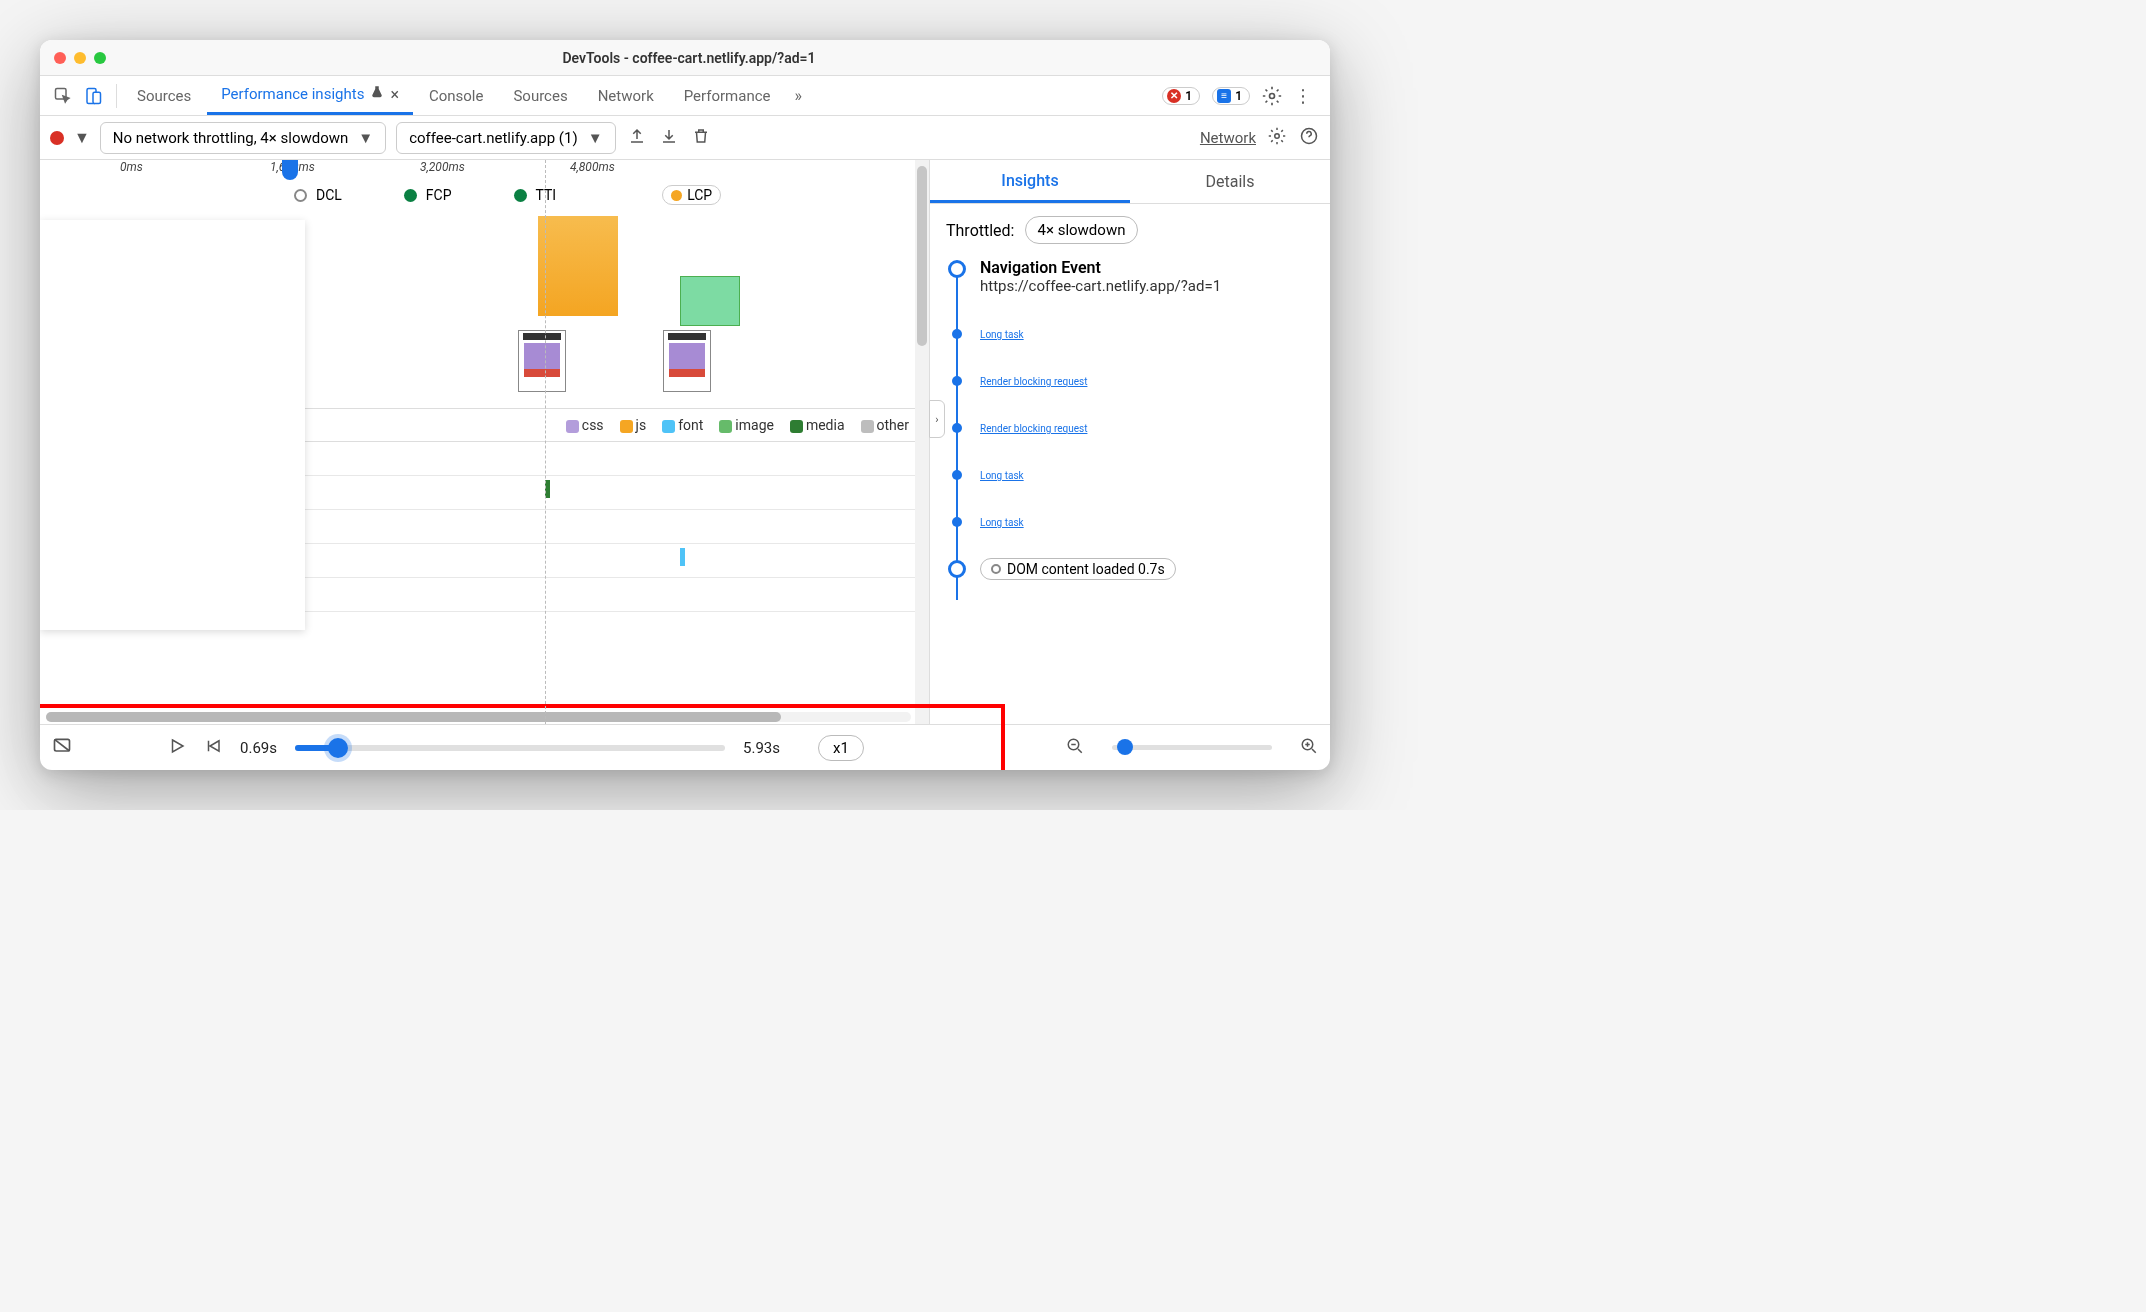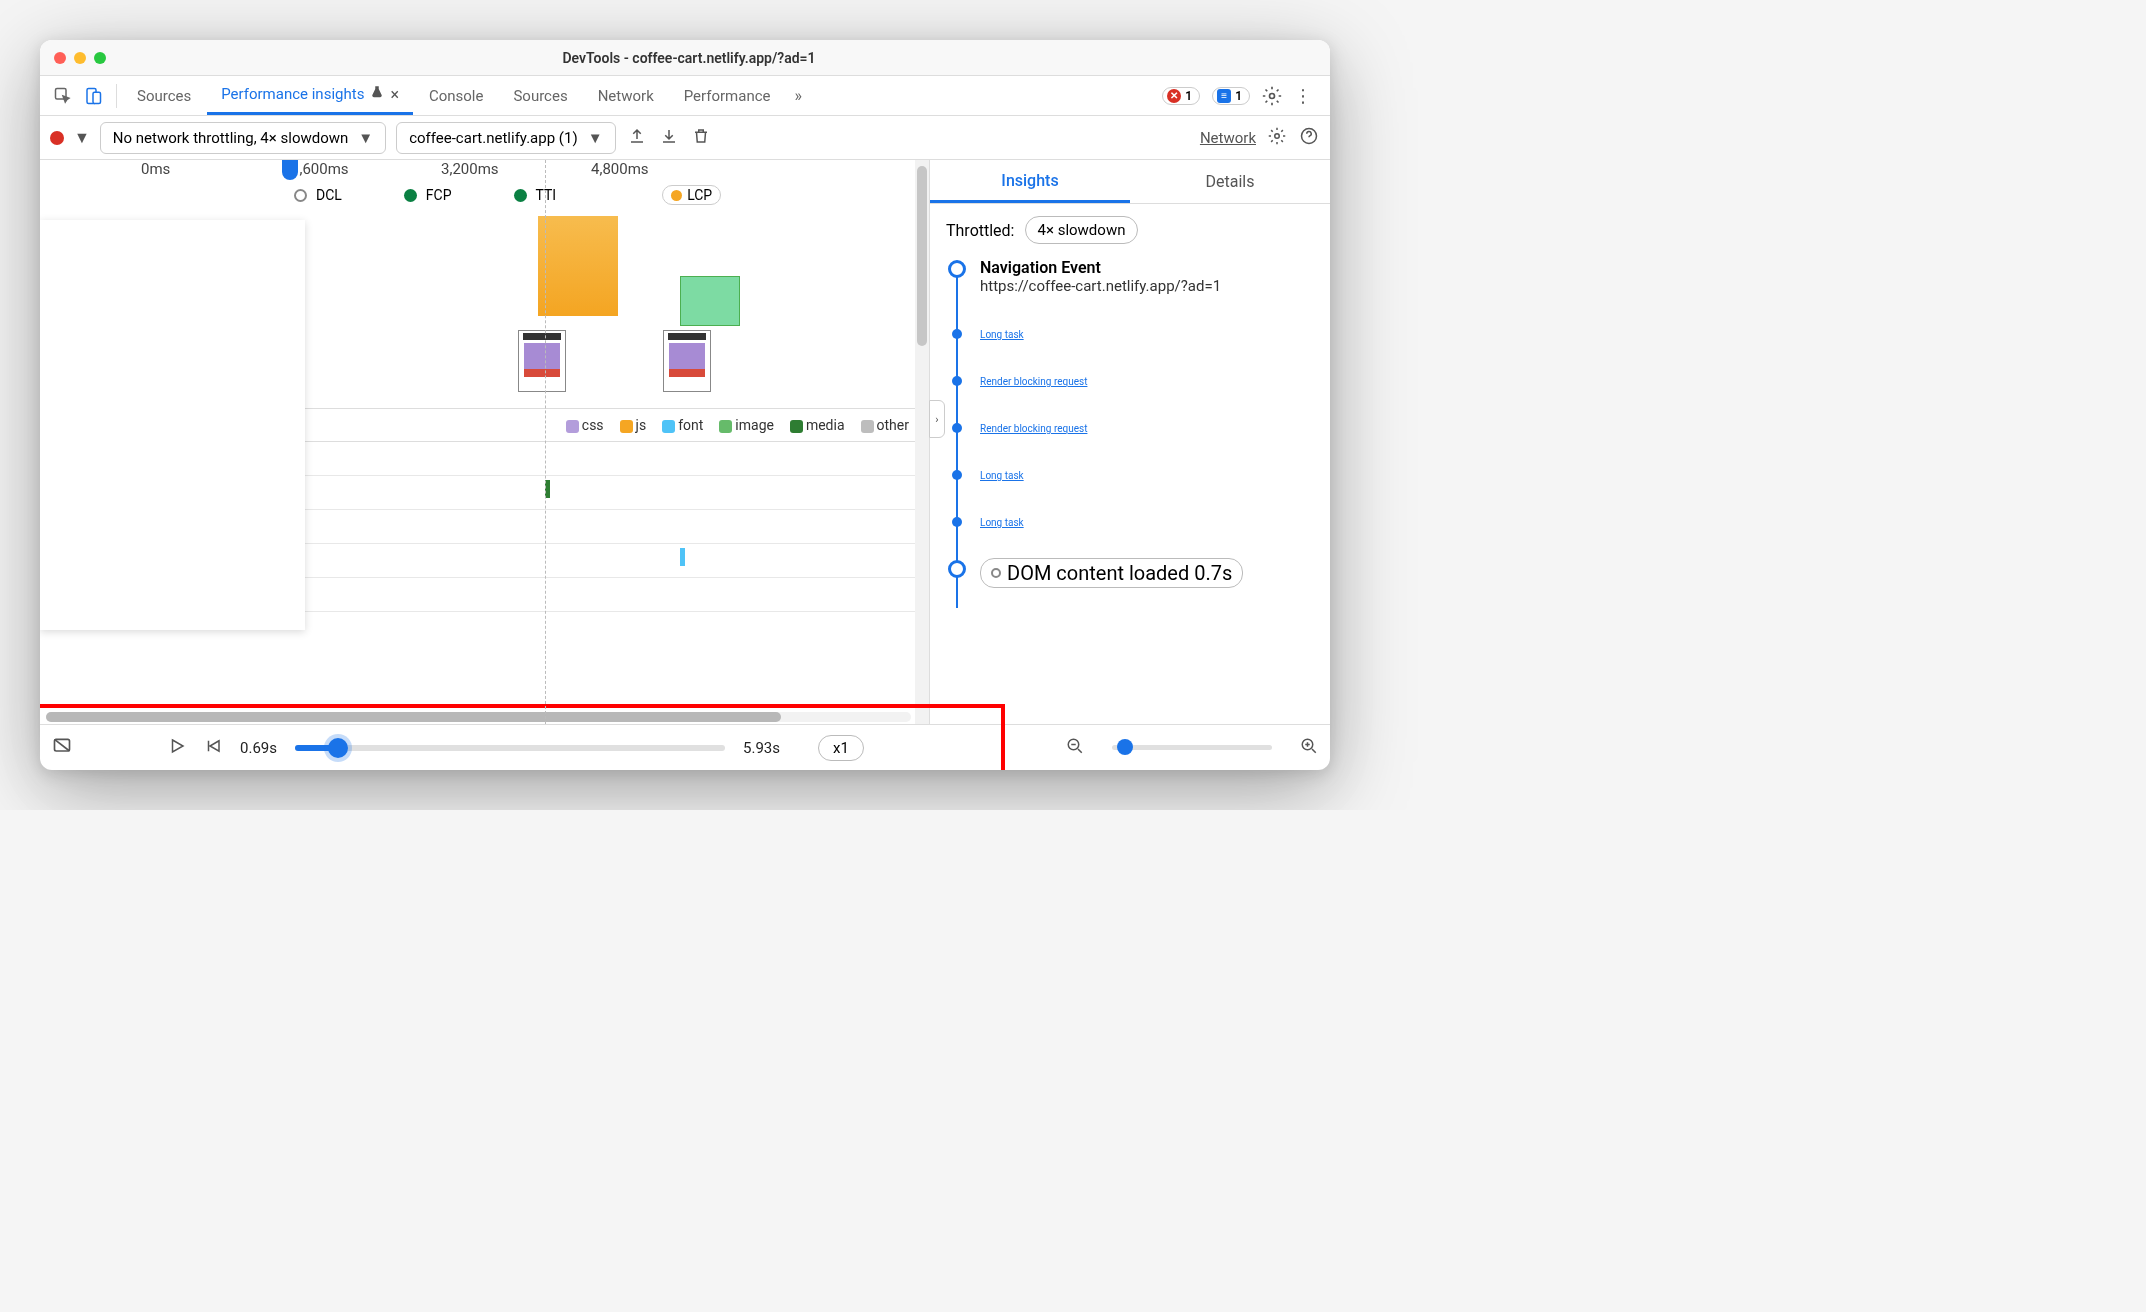--- a/index.html
+++ b/index.html
@@ -35,21 +35,21 @@
 .tb-btn { color: #555; cursor: pointer; padding: 2px; }
 .spacer { flex: 1; }
 .feedback { color: #555; font-size: 15px; text-decoration: underline; cursor: pointer; }
 
 
 .content { display: flex; height: calc(100% - 36px - 40px - 44px - 46px); }
 .timeline-area { flex: 1; position: relative; border-right: 1px solid #ddd; overflow: hidden; }
 .sidebar { width: 400px; display: flex; flex-direction: column; }
 
 
-.ruler { height: 22px; display: flex; padding-left: 101px; font-size: 15px; color: #444; position: relative; border-bottom: 1px solid transparent; }
+.ruler { height: 22px; display: flex; padding-left: 80px; font-size: 12px; color: #444; position: relative; border-bottom: 1px solid transparent; font-style: italic; }
 .ruler-tick { width: 150px; }
 .markers-row { height: 26px; padding-left: 214px; display: flex; align-items: center; gap: 22px; font-size: 14px; position: relative; }
 .mk { display: inline-flex; align-items: center; gap: 9px; margin-left: 40px; }
 .mk-ring { width: 13px; height: 13px; border-radius: 50%; border: 2px solid #888; }
 .mk-dot { width: 13px; height: 13px; border-radius: 50%; }
 .green-d { background: #0b8043; } .orange-b { background: #f5a623; }
 .lcp-chip { border: 1px solid #ccc; border-radius: 12px; padding: 1px 8px; display: inline-flex; align-items: center; gap: 5px; margin-left: 84px; }
 
 
 .playhead { position: absolute; top: 0; bottom: 0; left: 250px; width: 0; border-right: 1.5px dashed #bbb; z-index: 5; pointer-events: none; }
@@ -94,21 +94,21 @@
 .throttle-line { display: flex; align-items: center; gap: 10px; margin-bottom: 14px; }
 .chip { border: 1px solid #bbb; border-radius: 16px; padding: 4px 12px; font-size: 15px; }
 .events { position: relative; padding-left: 34px; }
 .event-line { position: absolute; left: 10px; top: 12px; bottom: -20px; width: 2px; background: #1a73e8; }
 .ev-node { position: absolute; left: -28px; width: 10px; height: 10px; background: #1a73e8; border-radius: 50%; top: 6px; }
 .ev-node.big { width: 18px; height: 18px; background: #fff; border: 3px solid #1a73e8; top: 2px; left: -32px; }
 .ev { position: relative; margin-bottom: 28px; }
 .ev-title { font-weight: 600; font-size: 16px; }
 .ev-sub { font-size: 15px; color: #333; }
 .ev-link { color: #1a73e8; text-decoration: underline; font-size: 10px; cursor: pointer; }
-.dcl-chip { display: inline-flex; align-items: center; border: 1px solid #bbb; border-radius: 14px; padding: 2px 10px; gap: 6px; font-size: 20px; }
+.dcl-chip { display: inline-flex; align-items: center; border: 1px solid #bbb; border-radius: 14px; padding: 2px 10px; gap: 6px; font-size: 14px; }
 .side-collapse { position: absolute; left: -1px; top: 240px; width: 16px; height: 38px; background: #fff; border: 1px solid #ccc; border-radius: 0 6px 6px 0; display: flex; align-items: center; justify-content: center; font-size: 11px; color: #555; cursor: pointer; }
 
 
 .footer { height: 46px; border-top: 1px solid #ddd; display: flex; align-items: center; padding: 0 12px; gap: 18px; }
 .f-ico { color: #555; cursor: pointer; }
 .f-time { font-size: 15px; color: #222; }
 .f-slider { flex: 0 0 430px; position: relative; height: 6px; background: #e0e0e0; border-radius: 3px; }
 .f-slider-fill { position: absolute; left: 0; top: 0; bottom: 0; width: 10%; background: #1a73e8; border-radius: 3px; }
 .f-slider-thumb { position: absolute; left: 10%; top: -7px; width: 20px; height: 20px; background: #1a73e8; border-radius: 50%; box-shadow: 0 0 0 4px rgba(26,115,232,0.25); transform: translateX(-50%); }
 .chip-x1 { border: 1px solid #bbb; border-radius: 16px; padding: 3px 14px; font-size: 15px; margin-left: 20px; cursor: pointer; }

